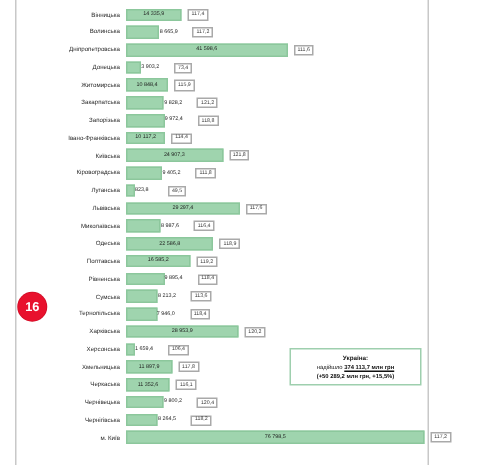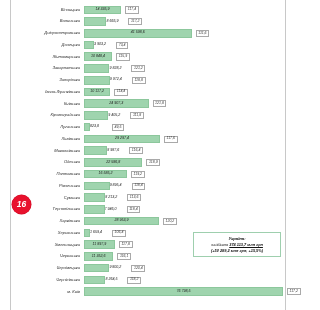--- a/index.html
+++ b/index.html
@@ -6,21 +6,21 @@
   body{
     font-family:"Liberation Sans", sans-serif;
     width:308px;height:310px;overflow:hidden;
     -webkit-font-smoothing:none;
   }
   #frame{
     position:absolute;left:10px;top:0px;width:276px;height:310px;
     border-left:1px solid #c8c8c8;border-right:1px solid #c8c8c8;
     box-sizing:border-box;background:#fff;
   }
-  #chart{position:absolute;left:0;top:0;width:308px;height:310px;font-style:italic;}
+  #chart{position:absolute;left:0;top:0;width:308px;height:310px;}
   .row{
     position:absolute;left:12px;width:274px;height:11.6px;
     display:flex;align-items:center;
   }
   .cat{
     width:68px;text-align:right;padding-right:4px;
     font-size:4.1px;color:#2b2b2b;line-height:1;
     white-space:nowrap;overflow:hidden;
   }
   .barwrap{position:relative;flex:1;height:9px;display:flex;align-items:center;}

